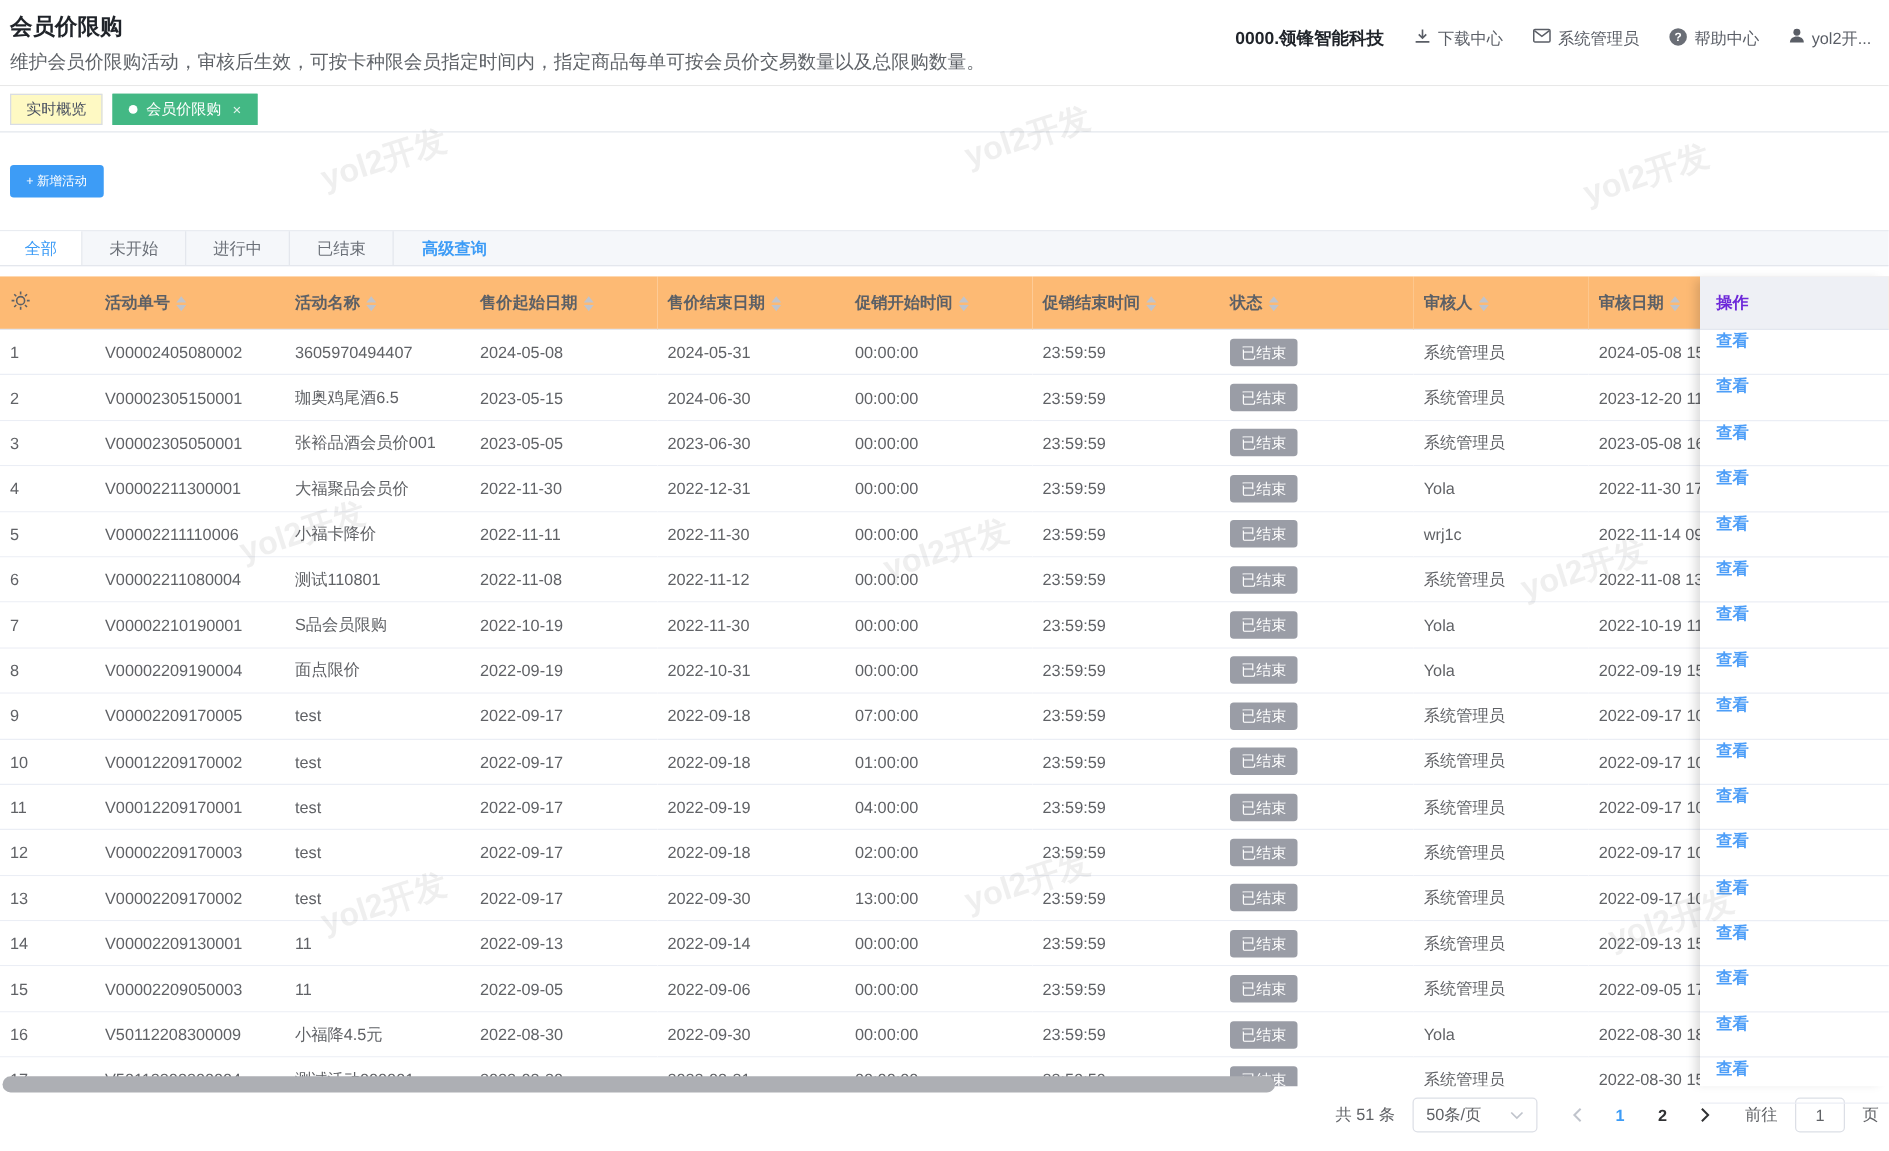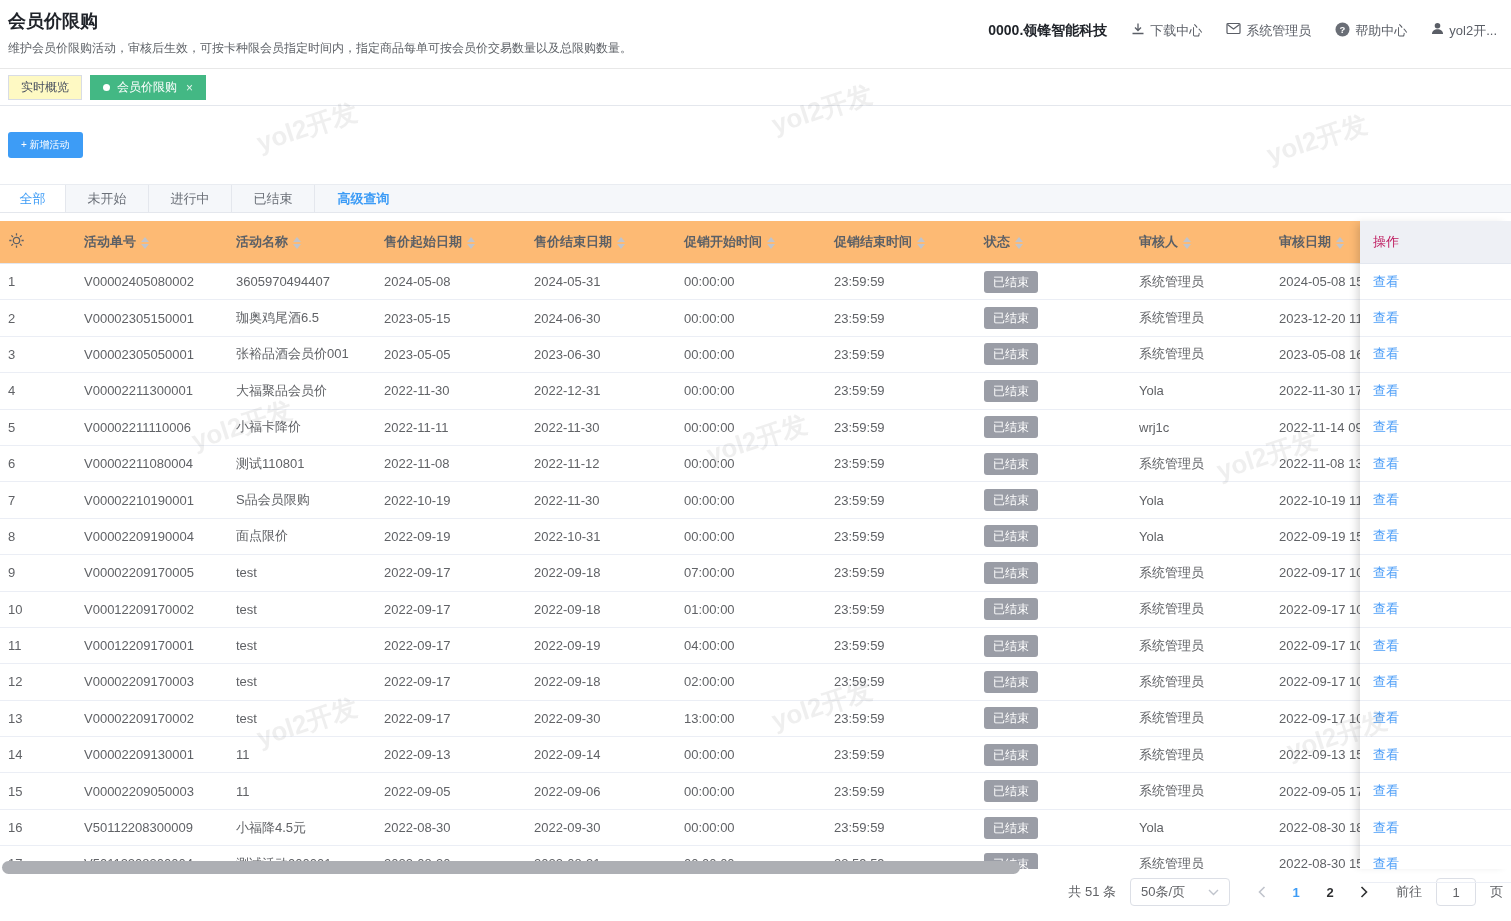--- a/index.html
+++ b/index.html
@@ -8,21 +8,21 @@
 
   
   .wm-layer { position:absolute; inset:0; pointer-events:none; z-index:60; }
   .wm { position:absolute; font-size:26px; color:rgba(120,120,120,.12);
         transform:rotate(-18deg); white-space:nowrap; font-weight:bold; }
 
   
   .page-header { height:69px; border-bottom:1px solid #e8e8e8;
     display:flex; justify-content:space-between; padding:9px 14px 0 8px; }
   .ph-title { font-size:18px; font-weight:bold; color:#1f2329; }
-  .ph-sub { font-size:12px; color:#5f6368; margin-top:7px; }
+  .ph-sub { font-size:15px; color:#5f6368; margin-top:7px; }
   .ph-right { display:flex; align-items:center; gap:24px; margin-top:10px; height:24px; }
   .company { font-size:14px; font-weight:bold; color:#1f2329; }
   .hlink { display:inline-flex; gap:5px; font-size:13px;
            color:#5a5e66; cursor:pointer; white-space:nowrap; }
   .hlink svg { display:block; }
 
   
   .nav-tabs { height:37px; padding:6px 0 0 8px; border-bottom:1px solid #e4e7ed;
               display:flex; gap:8px; align-items:flex-start; background:#fff; }
   .ntab { height:25px; display:inline-flex; align-items:center; gap:7px;
@@ -69,24 +69,24 @@
   .caret .up { border-bottom:5px solid #c0c4cc; margin-bottom:2px; }
   .caret .dn { border-top:5px solid #c0c4cc; }
   .badge { display:inline-block; background:#9a9da6; color:#fff; font-size:12px;
     line-height:1; padding:5px 9px; border-radius:3px; }
   .link-view { color:#4d9ef8; font-size:13px; cursor:pointer; text-decoration:none; }
 
   
   .fixed-op { position:absolute; left:1360px; top:0; width:151px; height:648px;
     background:#fff; box-shadow:-6px 0 8px -3px rgba(0,0,0,.15); z-index:10; }
   .fixed-op .fhead { height:43px; background:#eef0f5; display:flex;
-    align-items:center; padding-left:13px; font-size:13px; font-weight:normal;
-    color:#be185d; border-bottom:1px solid #e3e7ef; }
-  .fixed-op .fcell { height:36.4px; display:flex; align-items:center;
-    padding-left:13px; border-bottom:1px solid #ebeef5; }
+    align-items:center; padding-left:13px; font-size:13px; font-weight:bold;
+    color:#6d28d9; border-bottom:1px solid #e3e7ef; }
+  .fixed-op .fcell { height:36.4px; display:flex; align-items:flex-start;
+    padding-left:13px; border-bottom:1px solid #ebeef5;font-weight:bold; }
 
   
   .hscroll-thumb { position:absolute; left:2px; top:640px; width:1018px;
     height:13px; background:#adafb4; border-radius:7px; z-index:20; cursor:pointer; }
 
   
   .pagination { height:46px; display:flex; align-items:center;
     justify-content:flex-end; gap:14px; padding-right:8px; font-size:13px;
     color:#606266;padding-left:31px; }
   .select-box { width:100px; height:28px; border:1px solid #dcdfe6;

